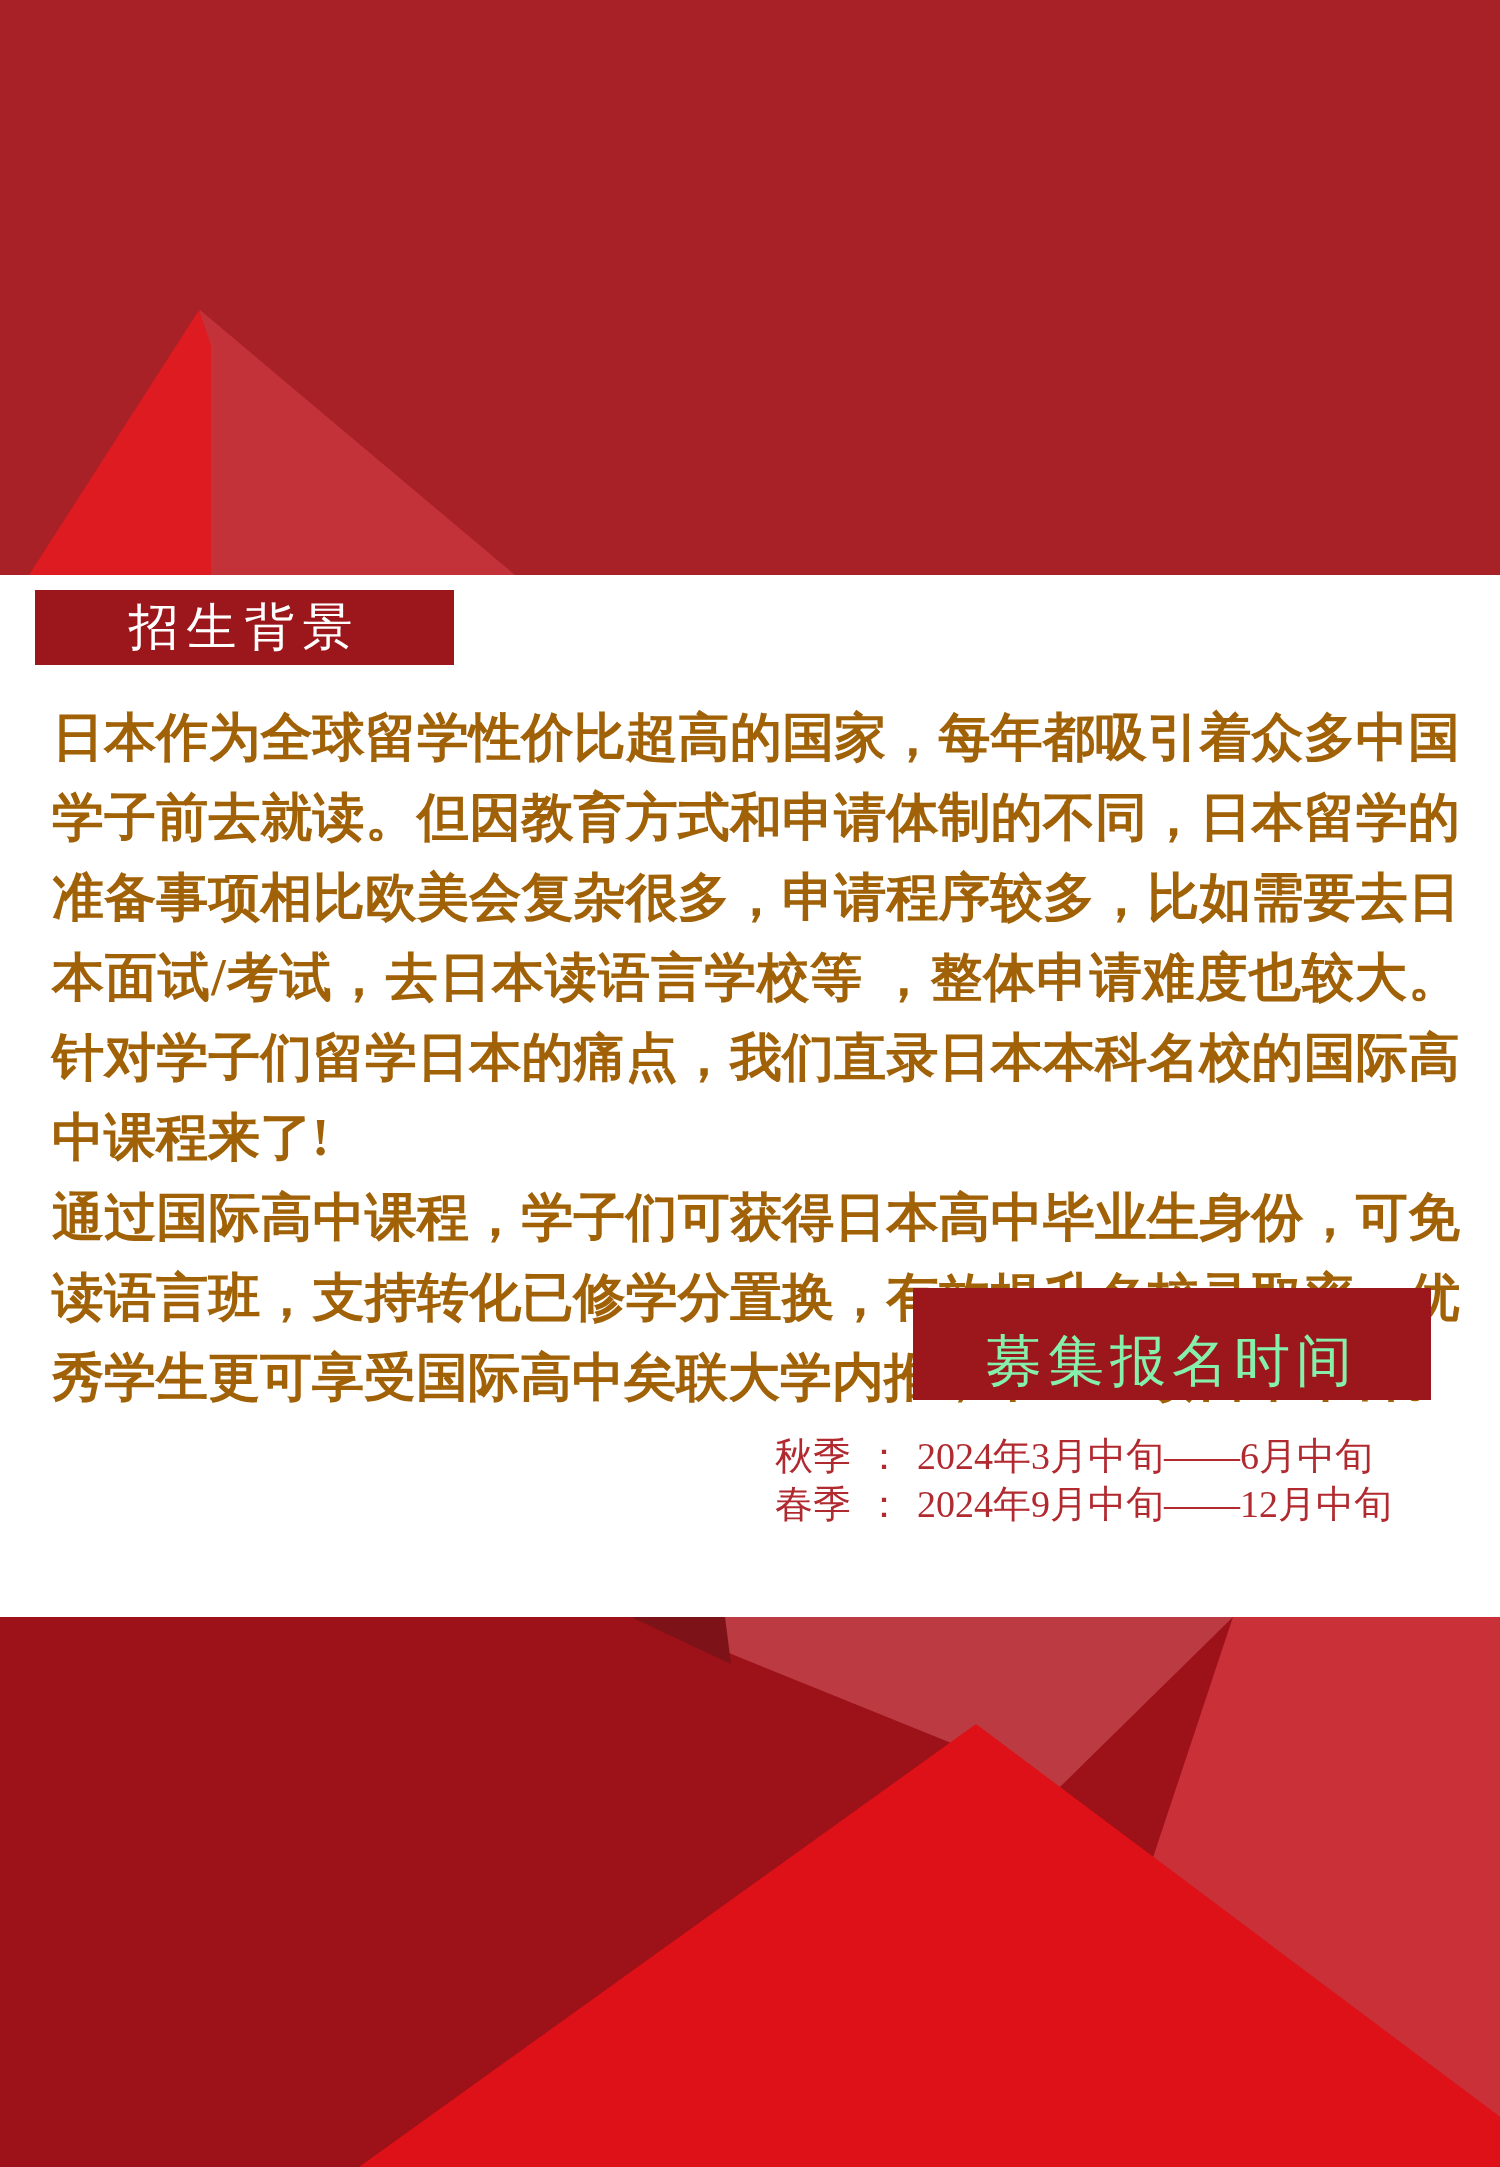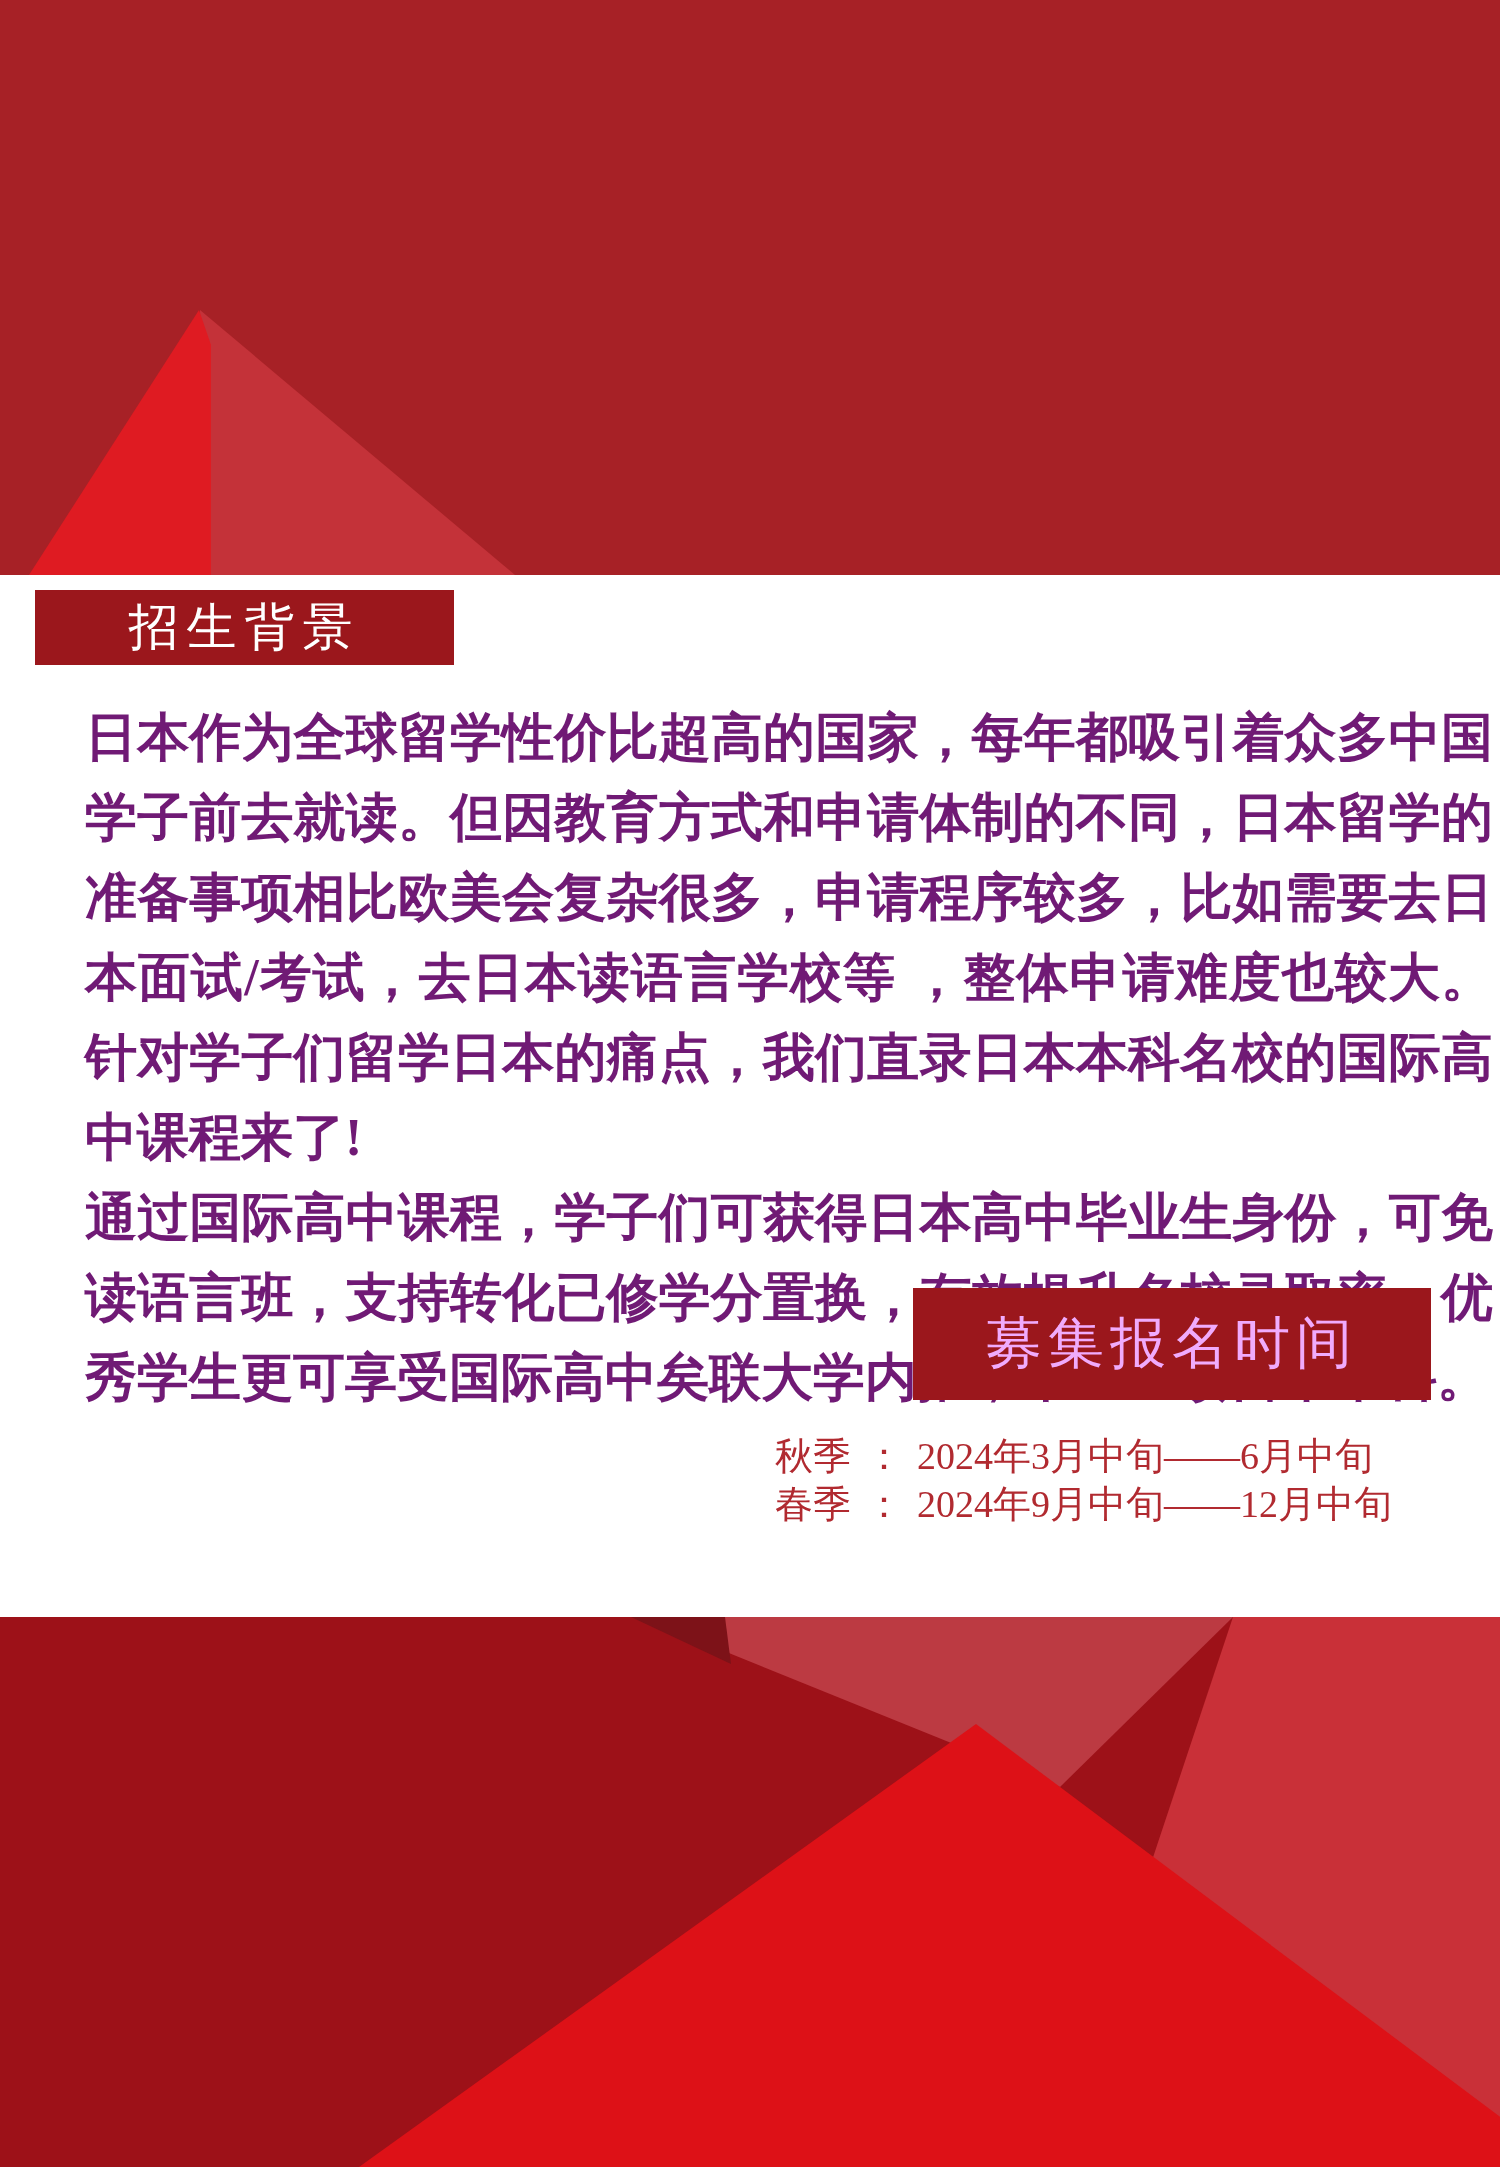--- a/index.html
+++ b/index.html
@@ -91,26 +91,26 @@
 
   <div class="header-banner" style="background-color: rgb(167, 33, 38);">
     <div class="shape header-tri-medium" style="background-color: rgb(196, 50, 57);"></div>
     <div class="shape header-tri-bright" style="background-color: rgb(223, 27, 34);"></div>
   </div>
 
   <div class="section-badge badge-background" style="background-color: rgb(155, 23, 28); color: rgb(255, 255, 255);">
     <span>招生背景</span>
   </div>
 
-  <div class="body-text" style="color: #701a75; margin-left: 33px;">
+  <div class="body-text" style="color: #a16207;">
     <p>日本作为全球留学性价比超高的国家，每年都吸引着众多中国学子前去就读。但因教育方式和申请体制的不同，日本留学的准备事项相比欧美会复杂很多，申请程序较多，比如需要去日本面试/考试，去日本读语言学校等 ，整体申请难度也较大。针对学子们留学日本的痛点，我们直录日本本科名校的国际高中课程来了!</p>
     <p>通过国际高中课程，学子们可获得日本高中毕业生身份，可免读语言班，支持转化已修学分置换，有效提升名校录取率，优秀学生更可享受国际高中矣联大学内推，毕业直读日本本科。</p>
   </div>
 
-  <div class="section-badge badge-schedule" style="background-color: rgb(155, 23, 28); color: #f0abfc;">
+  <div class="section-badge badge-schedule" style="background-color: rgb(155, 23, 28); color: #86efac; align-items: flex-end;">
     <span>募集报名时间</span>
   </div>
 
   <div class="schedule-dates" style="color: rgb(177, 42, 48);">
     <div class="date-line">
       <span>秋季</span><span class="date-colon">：</span><span>2024年3月中旬——6月中旬</span>
     </div>
     <div class="date-line">
       <span>春季</span><span class="date-colon">：</span><span>2024年9月中旬——12月中旬</span>
     </div>

